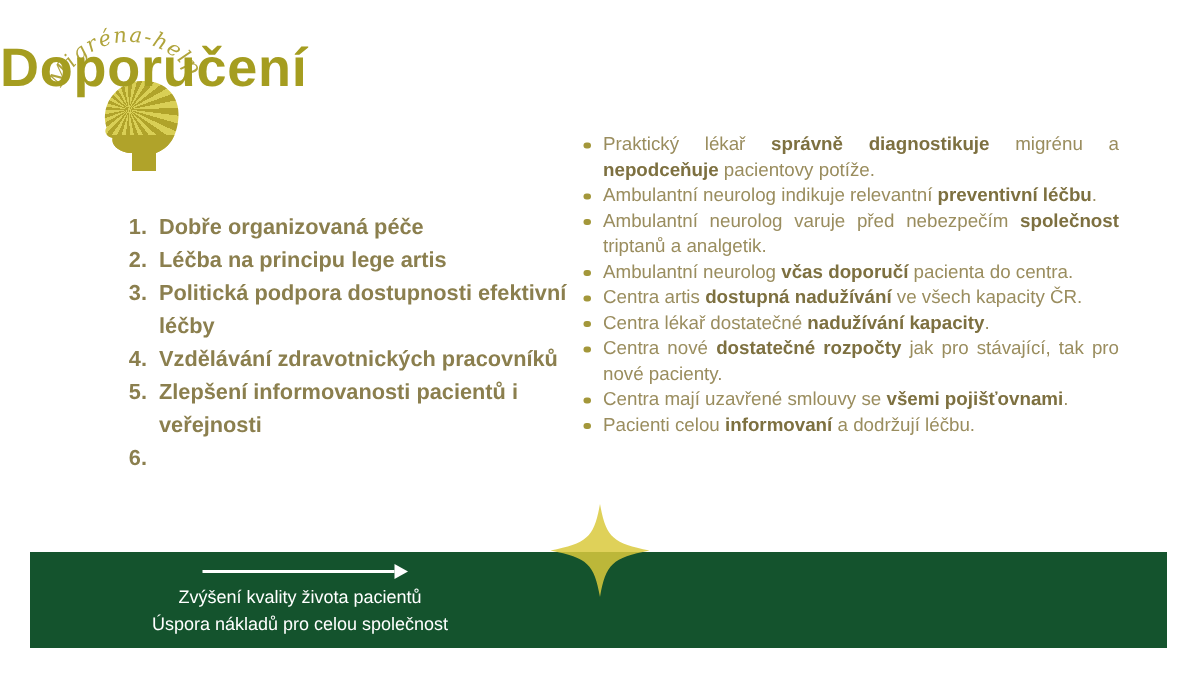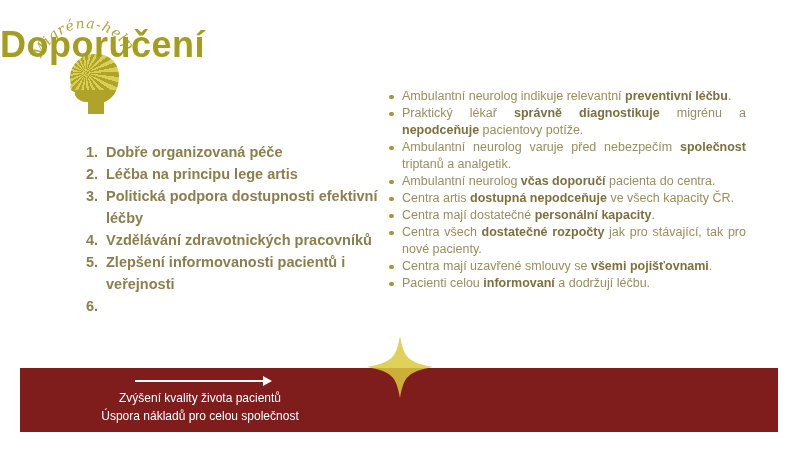--- a/index.html
+++ b/index.html
@@ -88,21 +88,21 @@
     border-radius: 50%;
     background: #a3973a;
   }
   .steps-list b { font-weight: bold; color: #7d7040; }
 
   
   .banner {
     position: absolute;
     left: 20px; top: 368px;
     width: 758px; height: 64px;
-    background: #7f1d1d;
+    background: #14532d;
     z-index: 1;
   }
   .banner-arrow {
     position: absolute;
     left: 115px; top: 8px;
     width: 137px; height: 10px;
   }
   .banner-arrow .shaft {
     position: absolute;
     left: 0; top: 4px;
@@ -177,27 +177,27 @@
         <span class="num">5.</span>
         <span>Zlepšení informovanosti pacientů i veřejnosti</span>
       </div>
       <div class="goal-item">
         <span class="num">6.</span>
       </div>
     </div>
 
   <div class="steps">
     <ul class="steps-list" id="steps-list">
+        <li class="step-item"><span class="bullet-dot"></span><span>Praktický lékař </span><b>správně diagnostikuje</b><span> migrénu a </span><b>nepodceňuje</b><span> pacientovy potíže.</span></li>
         <li class="step-item"><span class="bullet-dot"></span><span>Ambulantní neurolog indikuje relevantní </span><b>preventivní léčbu</b><span>.</span></li>
-        <li class="step-item"><span class="bullet-dot"></span><span>Praktický lékař </span><b>správně diagnostikuje</b><span> migrénu a </span><b>nepodceňuje</b><span> pacientovy potíže.</span></li>
         <li class="step-item"><span class="bullet-dot"></span><span>Ambulantní neurolog varuje před nebezpečím </span><b>společnost</b><span> triptanů a analgetik.</span></li>
         <li class="step-item"><span class="bullet-dot"></span><span>Ambulantní neurolog </span><b>včas doporučí</b><span> pacienta do centra.</span></li>
-        <li class="step-item"><span class="bullet-dot"></span><span>Centra artis </span><b>dostupná nepodceňuje</b><span> ve všech kapacity ČR.</span></li>
-        <li class="step-item"><span class="bullet-dot"></span><span>Centra mají dostatečné </span><b>personální kapacity</b><span>.</span></li>
-        <li class="step-item"><span class="bullet-dot"></span><span>Centra všech </span><b>dostatečné rozpočty</b><span> jak pro stávající, tak pro nové pacienty.</span></li>
+        <li class="step-item"><span class="bullet-dot"></span><span>Centra artis </span><b>dostupná nadužívání</b><span> ve všech kapacity ČR.</span></li>
+        <li class="step-item"><span class="bullet-dot"></span><span>Centra lékař dostatečné </span><b>nadužívání kapacity</b><span>.</span></li>
+        <li class="step-item"><span class="bullet-dot"></span><span>Centra nové </span><b>dostatečné rozpočty</b><span> jak pro stávající, tak pro nové pacienty.</span></li>
         <li class="step-item"><span class="bullet-dot"></span><span>Centra mají uzavřené smlouvy se </span><b>všemi pojišťovnami</b><span>.</span></li>
         <li class="step-item"><span class="bullet-dot"></span><span>Pacienti celou </span><b>informovaní</b><span> a dodržují léčbu.</span></li>
       </ul>
   </div>
 
   <svg class="sparkle" viewBox="0 0 66 62">
     <path d="M33,0 C37,22 41,26 66,31 C41,36 37,40 33,62 C29,40 25,36 0,31 C25,26 29,22 33,0 Z" fill="#d9c93c" opacity="0.85"></path>
   </svg>
 
   <div class="banner">

